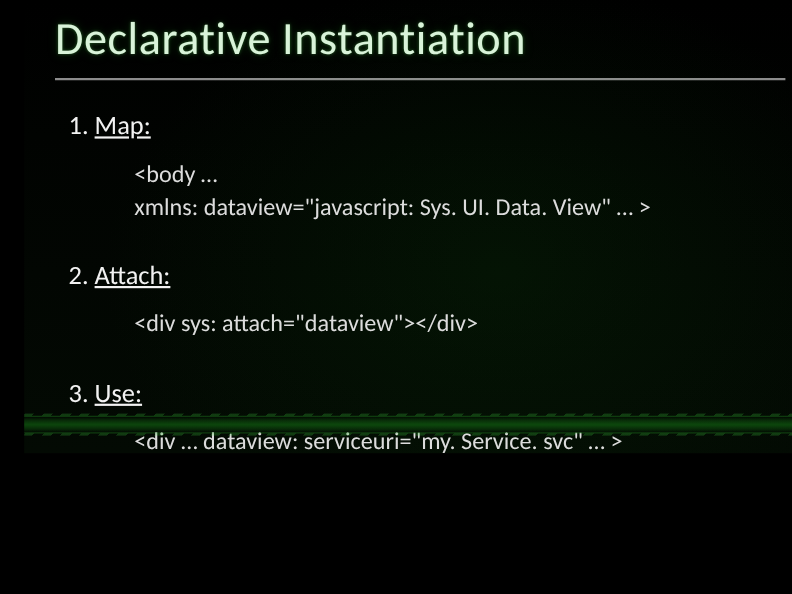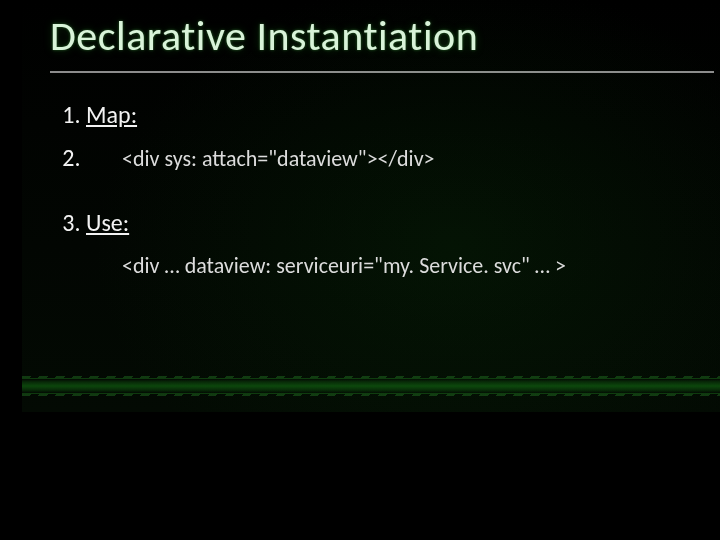--- a/index.html
+++ b/index.html
@@ -105,23 +105,26 @@
 
 <div class="slide">
 
   <div class="title">Declarative Instantiation</div>
 
   <div class="body">
     <ol class="steps">
 
       <li>
         <span class="step-label">Map:</span>
+        <div class="code-block">&lt;body …
+xmlns: dataview="javascript: Sys. UI. Data. View" … &gt;</div>
       </li>
 
       <li>
+        <span class="step-label">Attach:</span>
         <div class="code-block">&lt;div sys: attach="dataview"&gt;&lt;/div&gt;</div>
       </li>
 
       <li>
         <span class="step-label">Use:</span>
         <div class="code-block">&lt;div … dataview: serviceuri="my. Service. svc" … &gt;</div>
       </li>
 
     </ol>
   </div>

